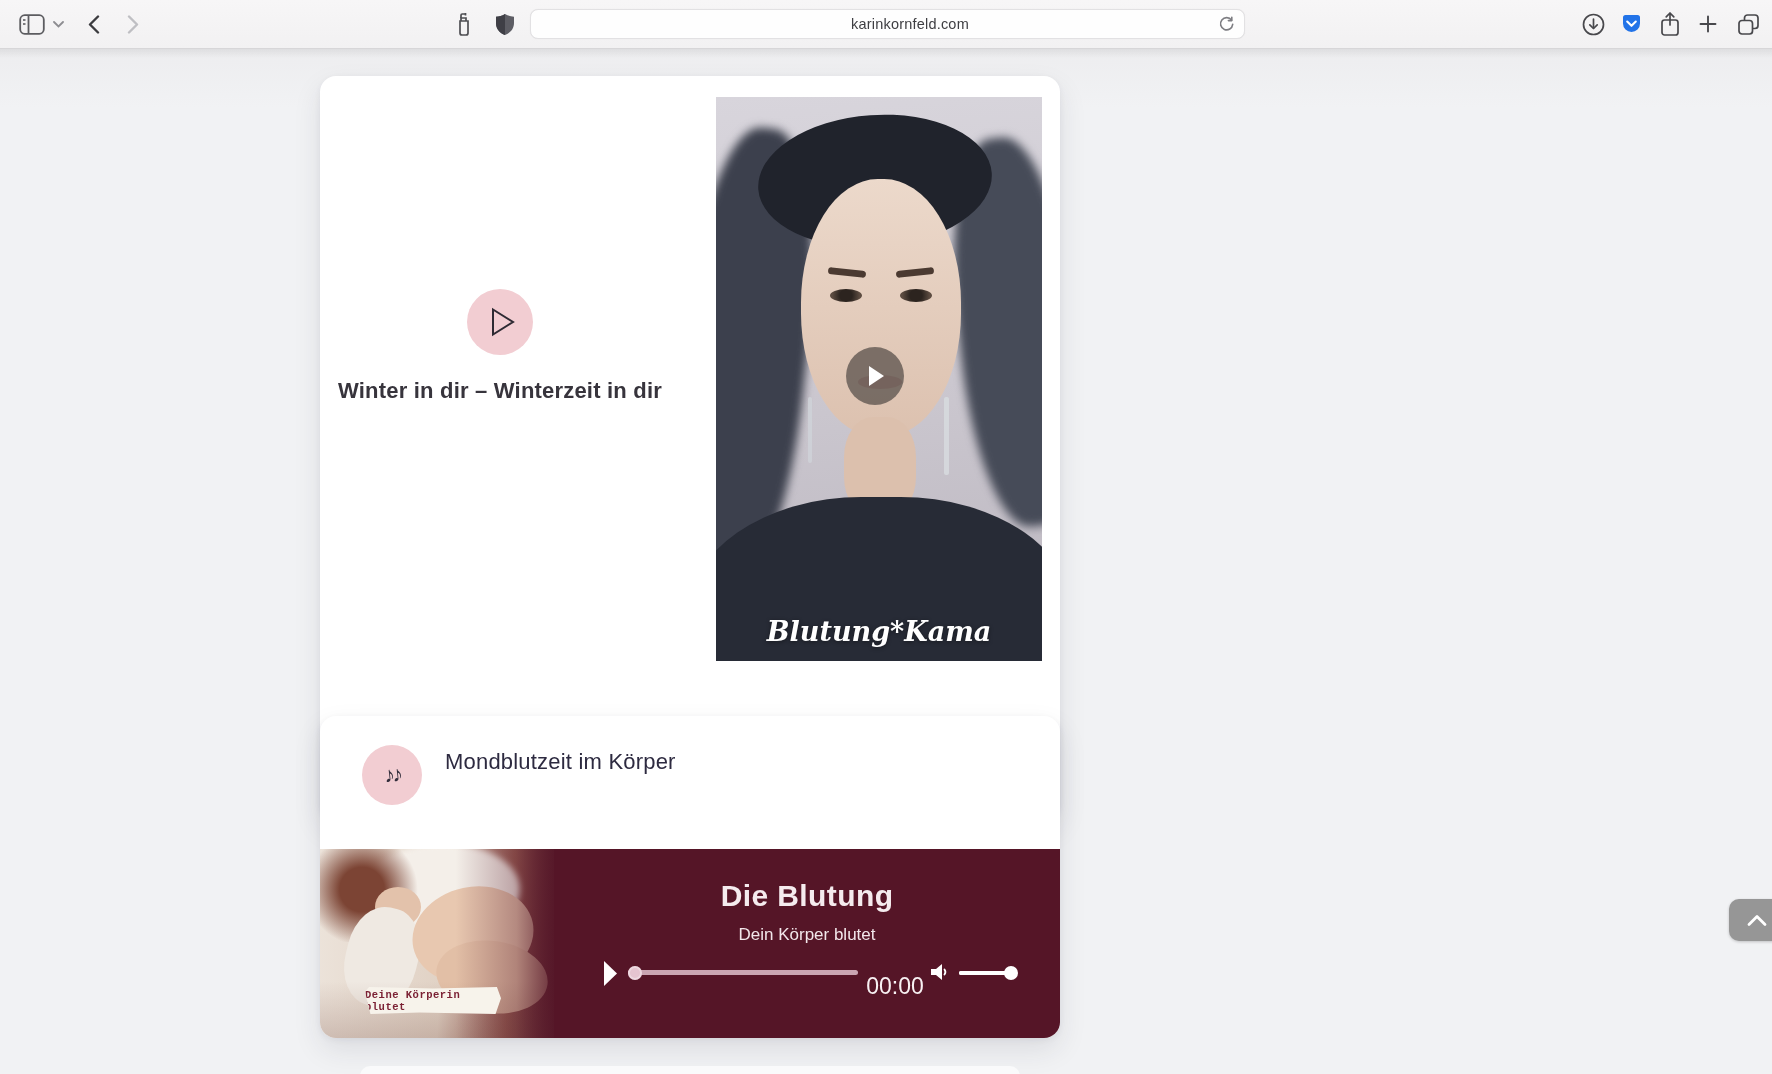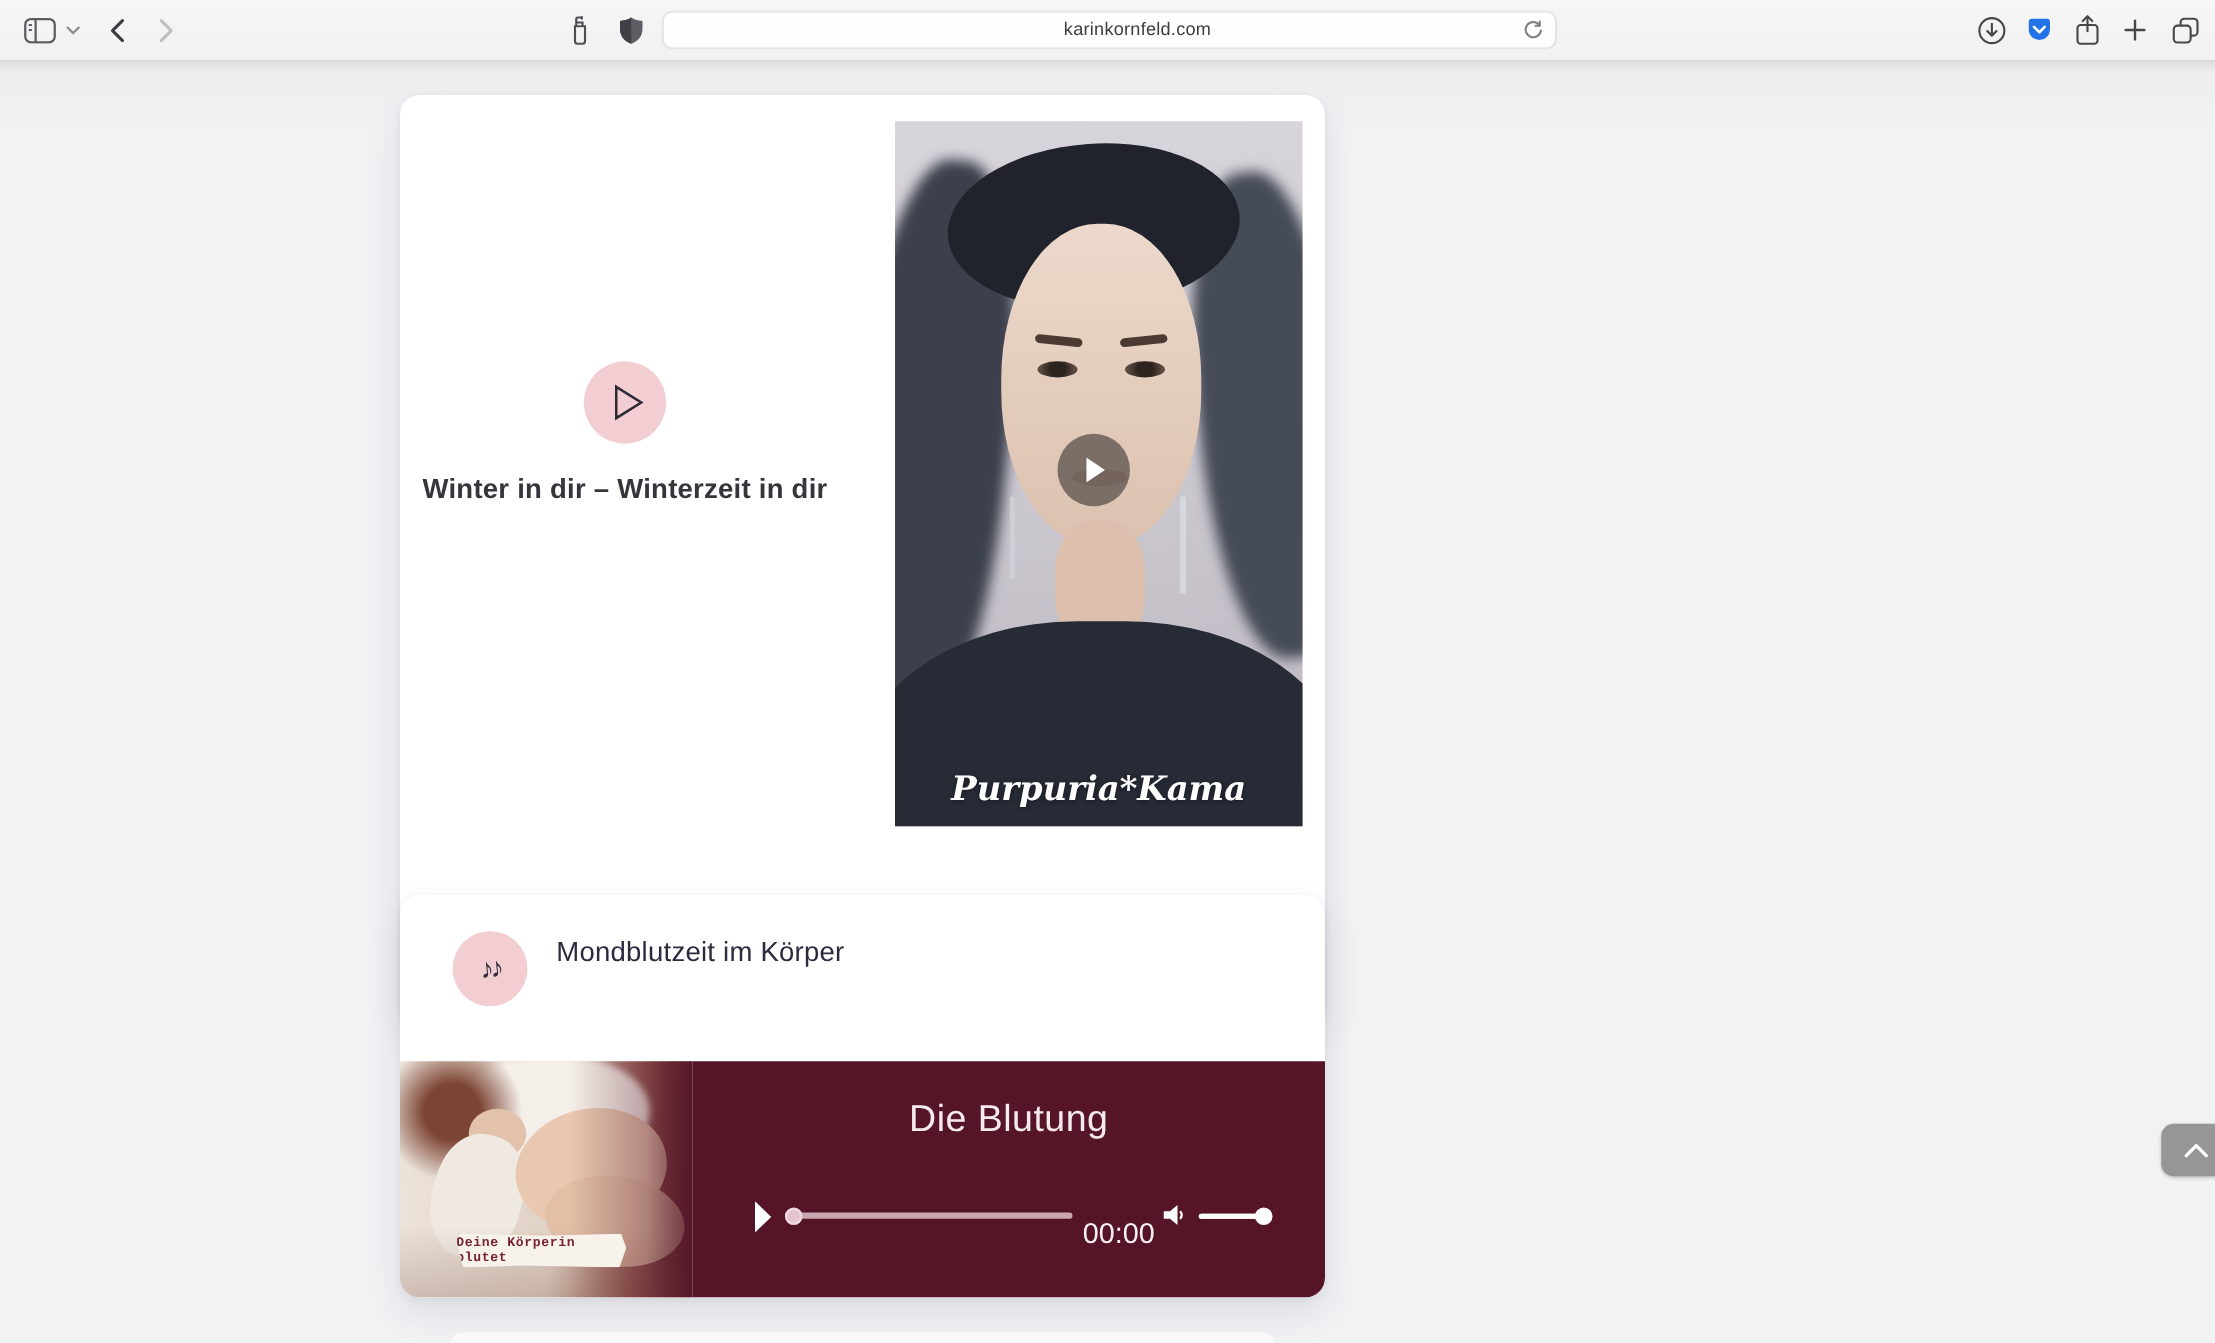--- a/index.html
+++ b/index.html
@@ -82,21 +82,21 @@
   .pa-shade{left:0;top:0;width:100%;height:100%;
     background:linear-gradient(90deg,rgba(84,21,39,0) 58%,rgba(84,21,39,.35) 84%,rgba(84,21,39,.85) 100%),
                linear-gradient(rgba(0,0,0,0) 70%,rgba(120,80,70,.25) 100%);}
   .pa-label{left:45px;top:138px;width:136px;height:27px;background:#f7f3eb;
     clip-path:polygon(0 18%,3% 0,50% 6%,97% 0,100% 42%,96% 100%,40% 94%,4% 100%);
     display:flex;align-items:center;justify-content:center;
     font-family:"Liberation Mono","DejaVu Sans Mono",monospace;
     font-size:10.5px;font-weight:bold;color:#7b2134;letter-spacing:.5px;}
   .player-main{position:absolute;left:234px;top:0;width:506px;height:189px;background:#551527;}
   .pm-title{position:absolute;left:0;top:30px;width:100%;text-align:center;margin:0;
-    font-size:30px;font-weight:400;color:#f5ebee;letter-spacing:.4px;}
+    font-size:30px;font-weight:700;color:#f5ebee;letter-spacing:.4px;}
   .pm-sub{position:absolute;left:0;top:76px;width:100%;text-align:center;margin:0;
     font-size:17px;color:#f2e6ea;}
   .pm-play{position:absolute;left:44px;top:110px;width:26px;height:28px;display:flex;align-items:center;justify-content:center;cursor:pointer;background:none;border:none;padding:0;}
   .track{position:absolute;border-radius:3px;}
   .track-progress{left:74px;top:121px;width:230px;height:5px;background:rgba(236,206,218,.78);}
   .track-volume{left:405px;top:122px;width:57px;height:3.5px;background:#ffffff;}
   .track-fill{position:relative;height:100%;border-radius:3px;}
   .track-progress .track-fill{background:rgba(250,230,238,.9);}
   .track-volume .track-fill{background:#ffffff;}
   .knob{position:absolute;right:-7px;top:50%;transform:translateY(-50%);width:14px;height:14px;border-radius:50%;cursor:pointer;}
@@ -225,21 +225,21 @@
       <div class="vt vt-lips"></div>
       <div class="vt vt-earL"></div>
       <div class="vt vt-earR"></div>
       <div class="vt vt-neck"></div>
       <div class="vt vt-body"></div>
       <div class="vt vt-overlay-play">
         <svg width="16" height="20" viewBox="0 0 16 20" style="margin-left:3px;">
             <path d="M0 0 L15 10 L0 20 Z" fill="#ffffff"></path>
           </svg>
       </div>
-      <div class="vt vt-caption">Purpuria*Kama</div>
+      <div class="vt vt-caption">Blutung*Kama</div>
     </div>
   </section>
 
   <section class="card card-audio">
     <div class="pink-circle" style="background: rgb(242, 205, 210);">
       <span class="notes">♪♪</span>
     </div>
     <h2 class="audio-heading">Mondblutzeit im Körper</h2>
 
     <div class="player">
@@ -249,20 +249,21 @@
         <div class="pa pa-head"></div>
         <div class="pa pa-shirt"></div>
         <div class="pa pa-arm"></div>
         <div class="pa pa-leg"></div>
         <div class="pa pa-shade"></div>
         <div class="pa pa-label">Deine Körperin blutet</div>
       </div>
 
       <div class="player-main">
         <h3 class="pm-title">Die Blutung</h3>
+        <p class="pm-sub">Dein Körper blutet</p>
 
         <button class="pm-play">
           <svg width="14" height="25" viewBox="0 0 14 25">
               <path d="M0 0 L13 12.5 L0 25 Z" fill="#ffffff"></path>
             </svg>
         </button>
 
         <div class="track track-progress">
           <div class="track-fill" style="width: 3%;">
             <div class="knob"></div>

